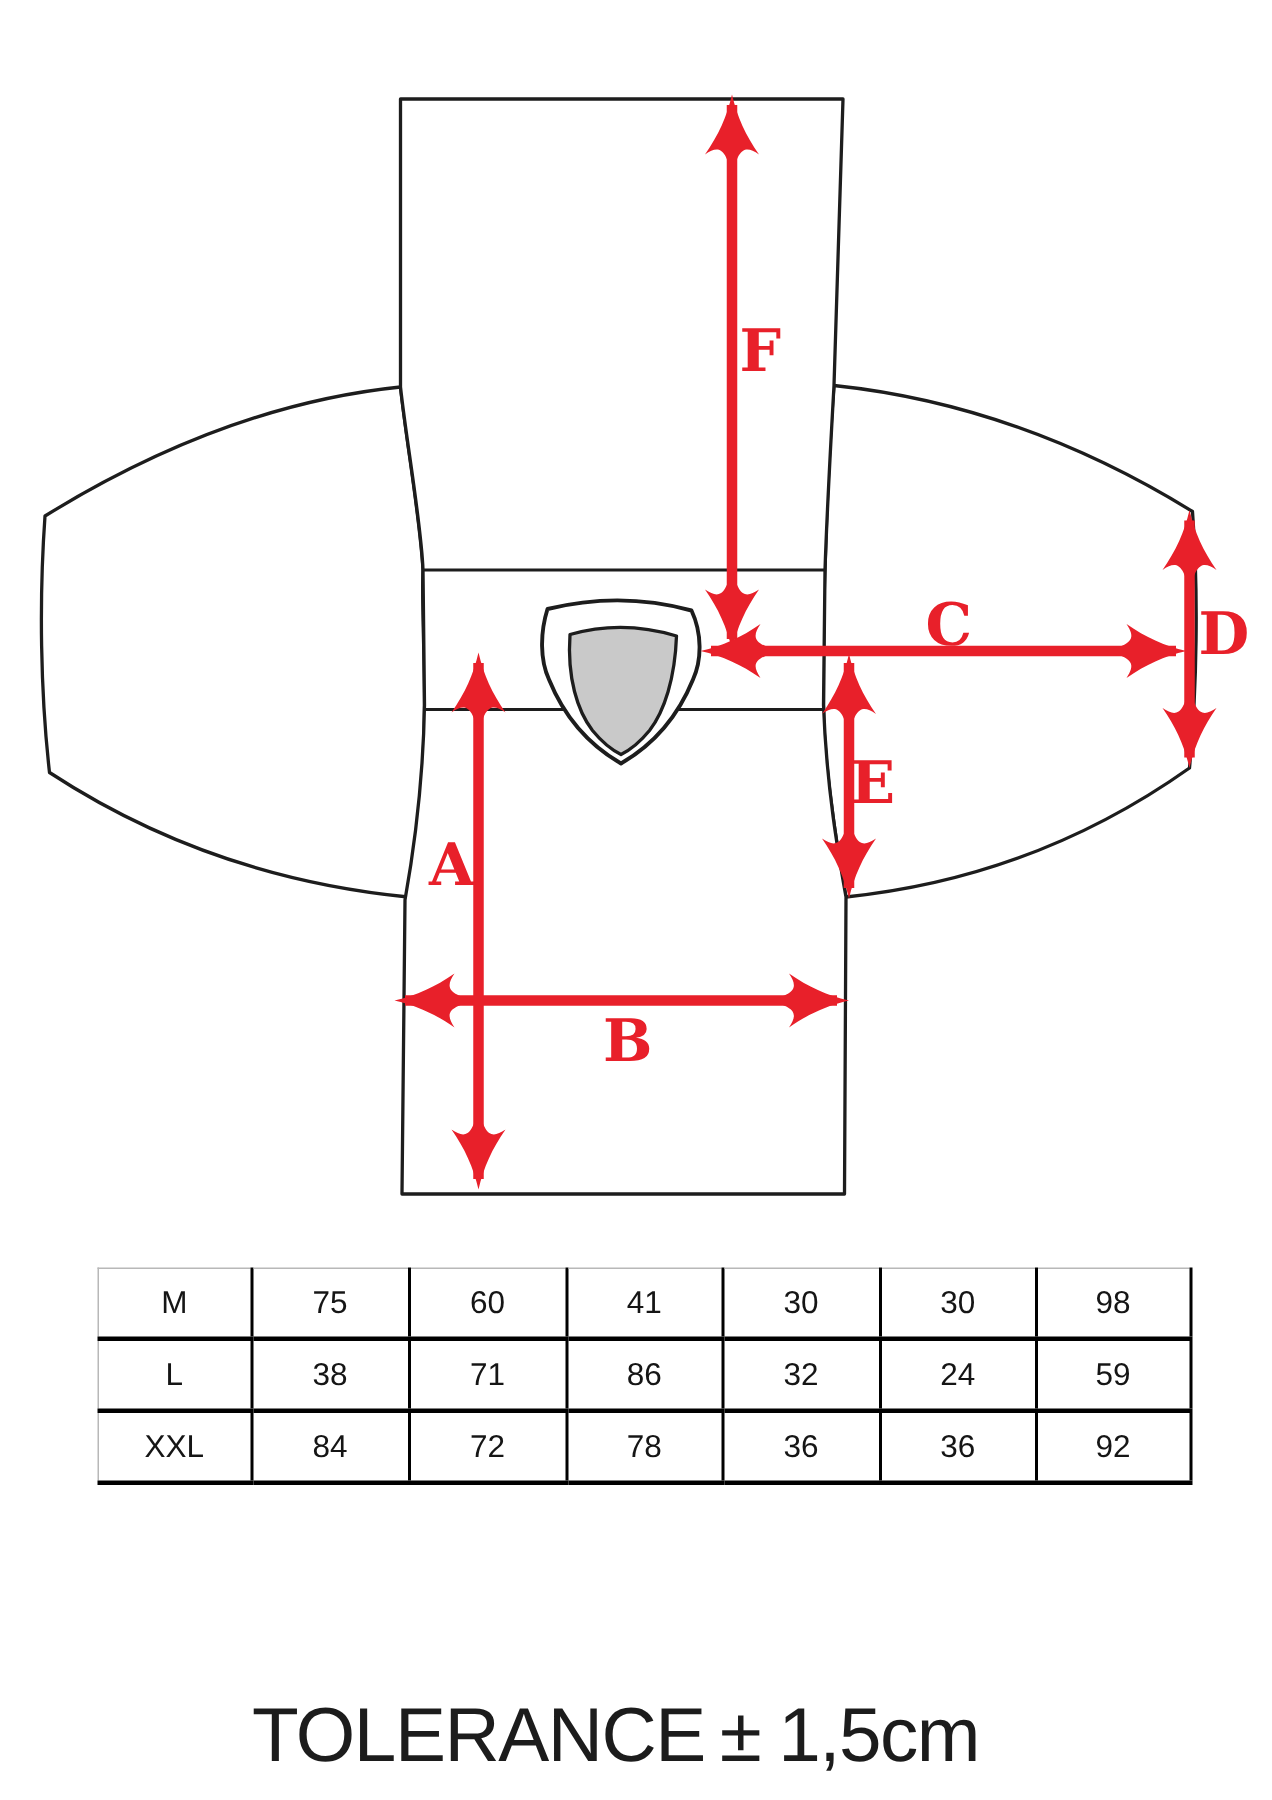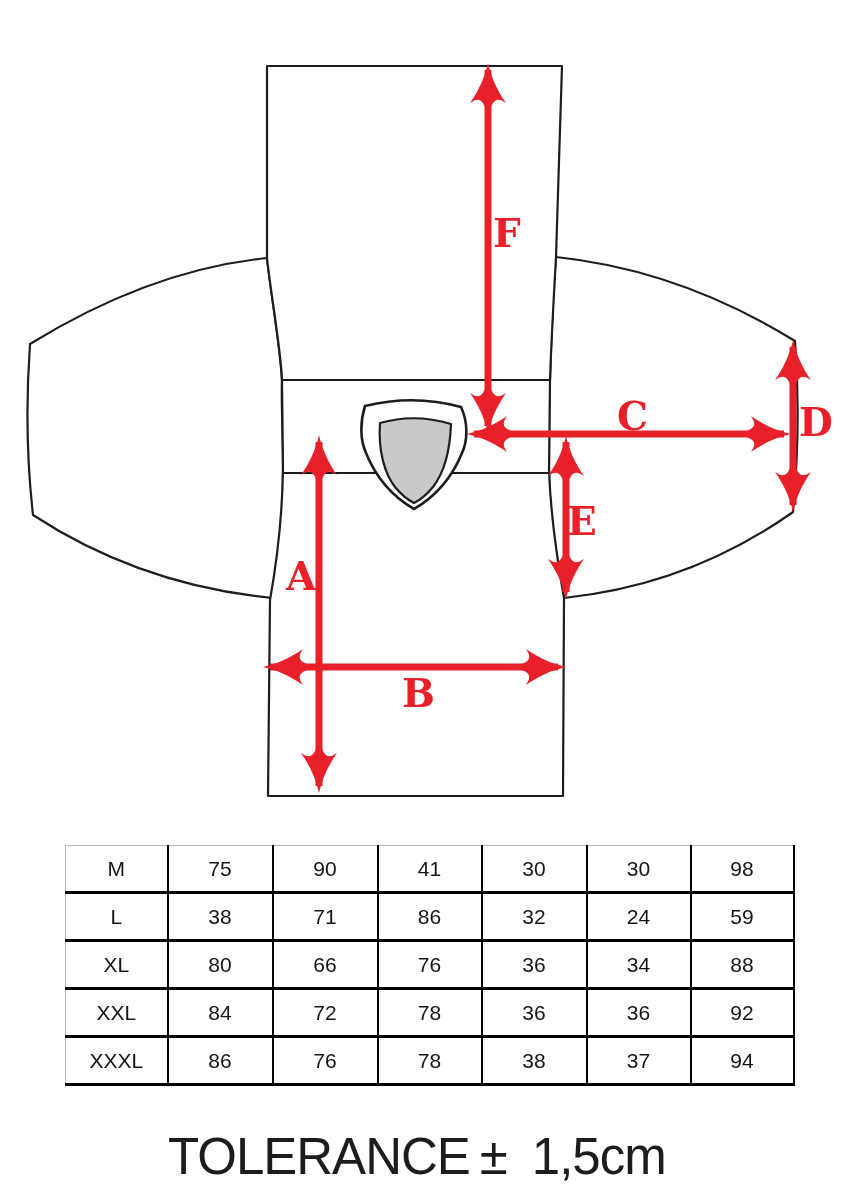--- a/index.html
+++ b/index.html
@@ -15,21 +15,21 @@
   .dim-label{font-family:"DejaVu Serif",serif;font-weight:bold;font-size:39px;fill:var(--arrow,#e8202a);}
   .size-table{position:absolute;left:65px;top:845px;border-collapse:collapse;table-layout:fixed;}
   .size-table td{border:2px solid #000;border-top-width:3px;border-bottom-width:3px;
                  height:45px;padding:0;text-align:center;vertical-align:middle;
                  font-size:21px;color:#151515;background:#fff;}
   .size-table tr:first-child td{border-top:1px solid #b8b8b8;}
   .size-table td:first-child{border-left:1px solid #b8b8b8;}
   .tolerance{position:absolute;left:168px;top:1127px;font-size:51px;letter-spacing:-1px;
              color:#1c1c1c;white-space:nowrap;}
   .tolerance .sign{margin-left:10px;}
-  .tolerance .value{margin-left:25px;}
+  .tolerance .value{margin-left:12px;}
 </style>
 </head>
 <body>
 
 <div class="stage">
 
   <svg width="848" height="822" viewBox="0 0 848 822">
     <defs>
       <path id="ah" d="M0,0 C-3.5,15 -9,27 -18,40 C-9,34 -4.5,35 0,54 C4.5,35 9,34 18,40 C9,27 3.5,15 0,0 Z"></path>
     </defs>
@@ -97,61 +97,43 @@
         <col style="width:105px">
       <col style="width:104px">
         <col style="width:105px">
         <col style="width:104px">
         <col style="width:103px">
     </colgroup>
     <tbody>
       <tr>
         <td>M</td>
         <td>75</td>
-        <td>90</td>
+        <td>60</td>
         <td>41</td>
         <td>30</td>
         <td>30</td>
         <td>98</td>
       </tr>
       <tr>
         <td>L</td>
         <td>38</td>
         <td>71</td>
         <td>86</td>
         <td>32</td>
         <td>24</td>
         <td>59</td>
       </tr>
       <tr>
-        <td>XL</td>
-        <td>80</td>
-        <td>66</td>
-        <td>76</td>
-        <td>36</td>
-        <td>34</td>
-        <td>88</td>
-      </tr>
-      <tr>
         <td>XXL</td>
         <td>84</td>
         <td>72</td>
         <td>78</td>
         <td>36</td>
         <td>36</td>
         <td>92</td>
-      </tr>
-      <tr>
-        <td>XXXL</td>
-        <td>86</td>
-        <td>76</td>
-        <td>78</td>
-        <td>38</td>
-        <td>37</td>
-        <td>94</td>
       </tr>
     </tbody>
   </table>
 
   <div class="tolerance">
     <span>TOLERANCE</span><span class="sign">±</span><span class="value">1,5cm</span>
   </div>
 
 </div>
 

